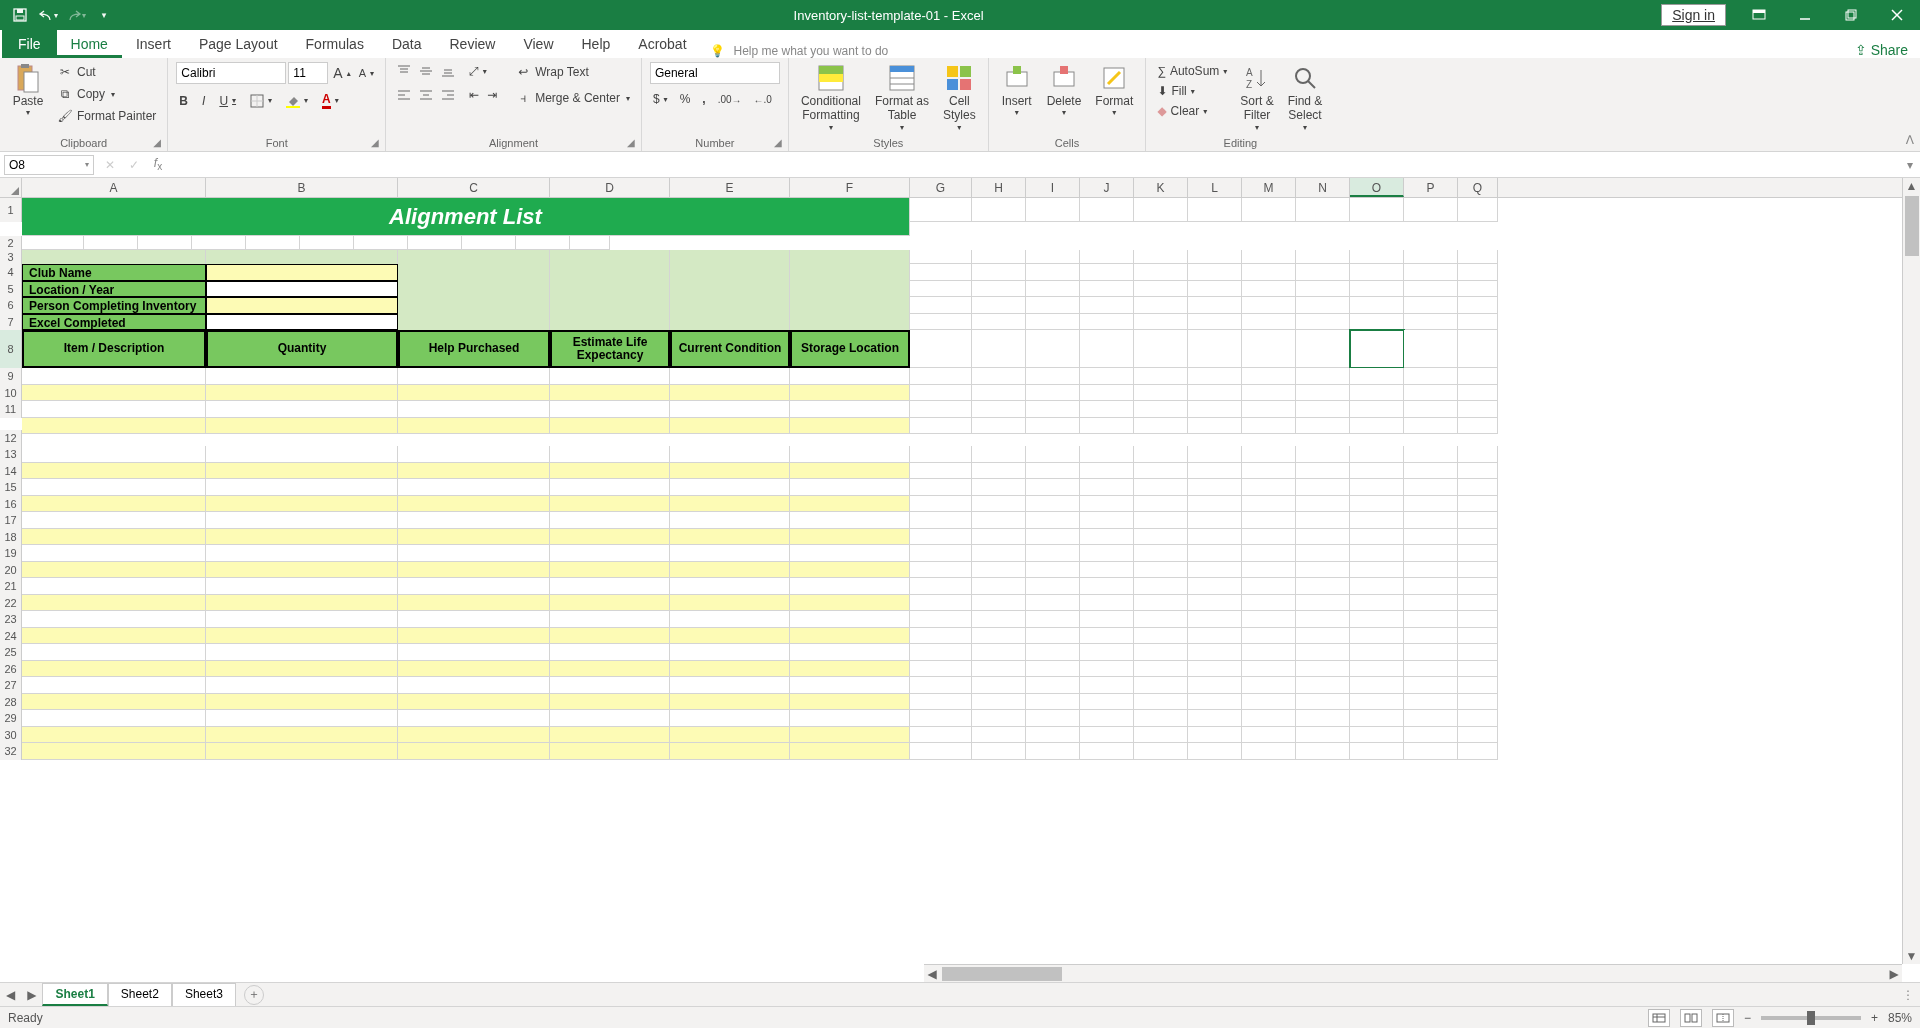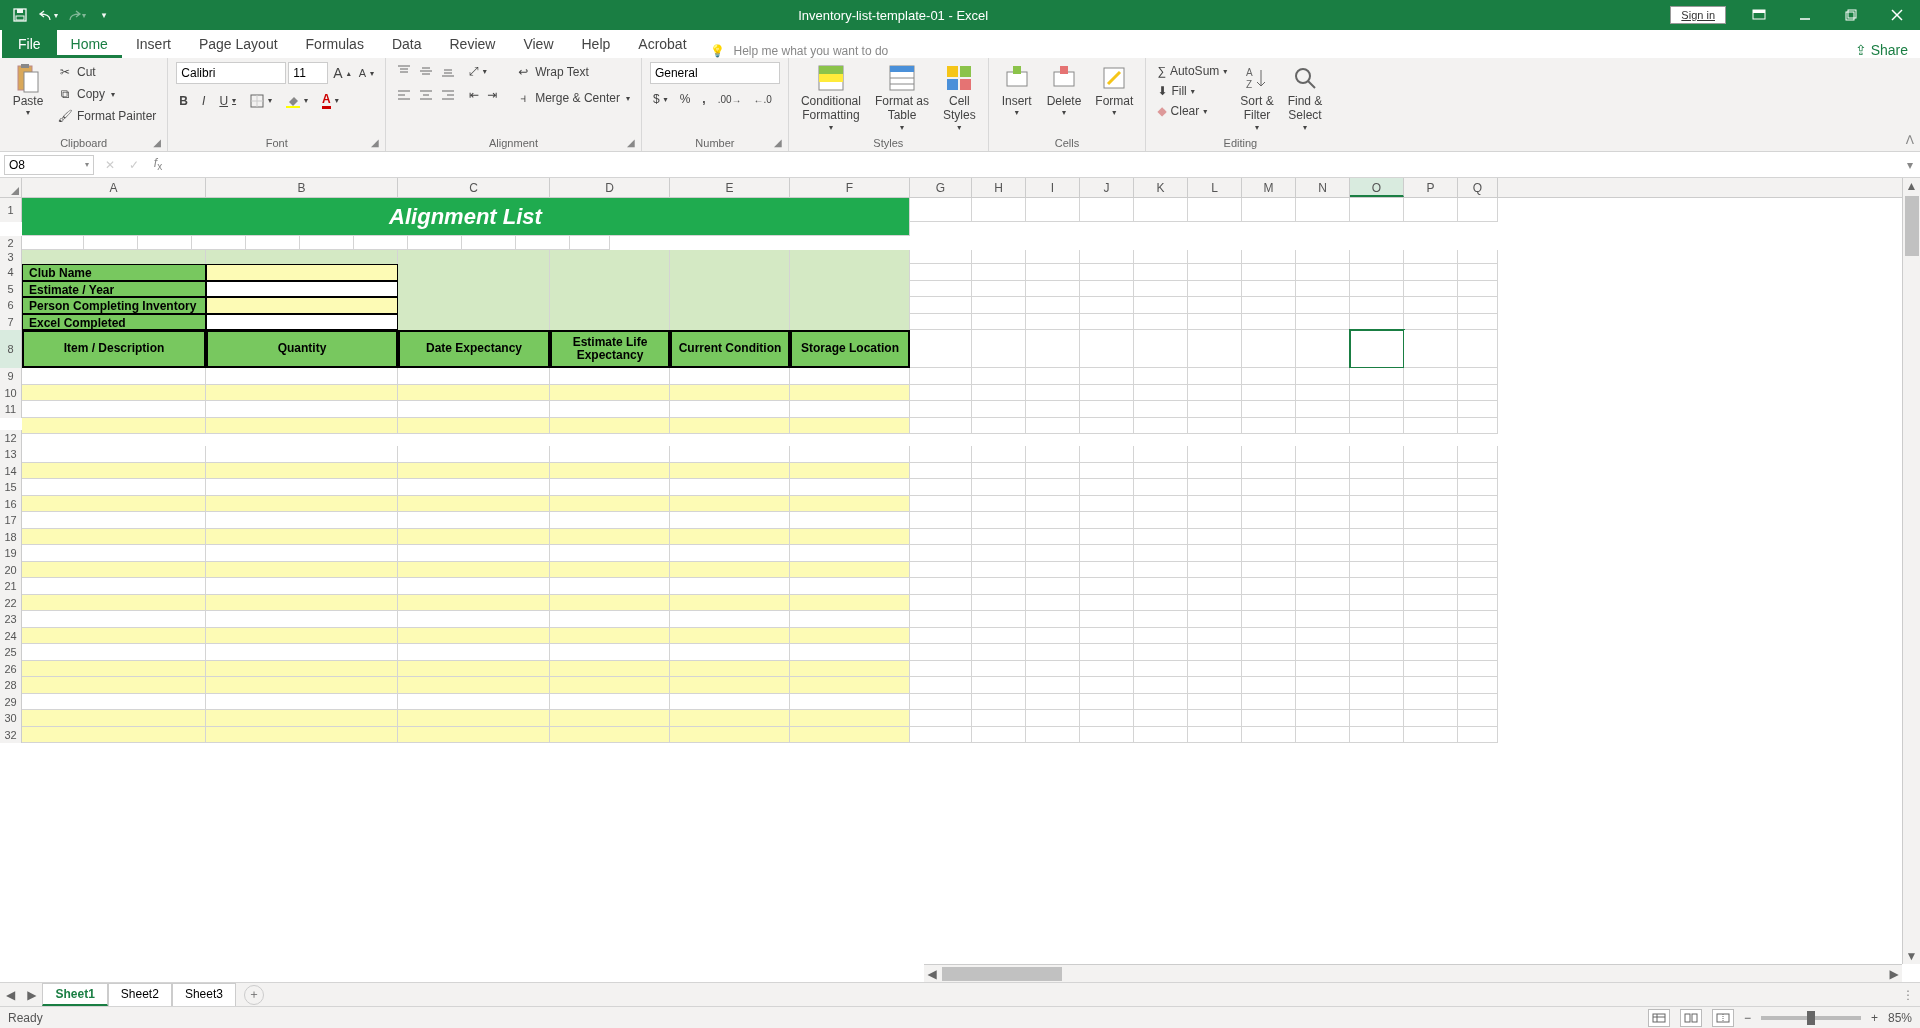--- a/index.html
+++ b/index.html
@@ -5,21 +5,21 @@
 * { box-sizing: border-box; margin: 0; padding: 0; font-family: "Segoe UI", Arial, sans-serif; }
 body { background: #fff; overflow: hidden; width: 1920px; height: 1028px; font-size: 12px; }
 
 
 .titlebar { background: #1a7e43; height: 30px; display: flex; align-items: center; color: #fff; }
 .titlebar .qat { display: flex; align-items: center; gap: 4px; padding-left: 8px; }
 .titlebar .qat .btn { width: 24px; height: 24px; display: flex; align-items: center; justify-content: center; cursor: pointer; opacity: .95; }
 .titlebar .qat .btn.disabled { opacity: .45; }
 .titlebar .title { flex: 1; text-align: center; font-size: 13px; }
 .titlebar .win-btns { display: flex; align-items: center; }
-.titlebar .signin { background: #fff; color: #333; padding: 2px 10px; font-size: 11px; margin-right: 10px; border: 1px solid #999; text-decoration: underline; }
+.titlebar .signin { background: #fff; color: #333; padding: 2px 10px; font-size: 14px; margin-right: 10px; border: 1px solid #999; text-decoration: underline; }
 .titlebar .win-btn { width: 46px; height: 30px; display: flex; align-items: center; justify-content: center; cursor: pointer; }
 
 
 .tabs { background: #fff; height: 28px; display: flex; align-items: flex-end; padding-left: 2px; }
 .tab { padding: 6px 14px; font-size: 14px; color: #444; cursor: pointer; }
 .tab.file { background: #1a7e43; color: #fff; padding: 6px 16px; }
 .tab.active { color: #1a7e43; border-bottom: 3px solid #1a7e43; padding-bottom: 3px; }
 .tellme { display: flex; align-items: center; gap:8px; color: #888; margin-left: 10px; }
 .share { margin-left:auto; margin-right:12px; color:#1a7e43; font-size:14px; display:flex; align-items:center; gap:4px;}
 
@@ -550,21 +550,21 @@
         <div class="cell" style="width: 54px; height: 16.5px;"></div>
         <div class="cell" style="width: 54px; height: 16.5px;"></div>
         <div class="cell" style="width: 54px; height: 16.5px;"></div>
         <div class="cell" style="width: 54px; height: 16.5px;"></div>
         <div class="cell" style="width: 54px; height: 16.5px;"></div>
         <div class="cell" style="width: 54px; height: 16.5px;"></div>
         <div class="cell" style="width: 40px; height: 16.5px;"></div>
       </div>
       <div class="gridrow">
         <div class="rowhdr" style="height: 16.5px; line-height: 16.5px;">5</div>
-        <div class="cell lbl-cell" style="width: 184px; height: 16.5px;">Estimate / Year</div>
+        <div class="cell lbl-cell" style="width: 184px; height: 16.5px;">Location / Year</div>
         <div class="cell inp-white" style="width: 192px; height: 16.5px;"></div>
         <div class="cell pale-green" style="width: 152px; height: 16.5px;"></div>
         <div class="cell pale-green" style="width: 120px; height: 16.5px;"></div>
         <div class="cell pale-green" style="width: 120px; height: 16.5px;"></div>
         <div class="cell pale-green" style="width: 120px; height: 16.5px;"></div>
         <div class="cell" style="width: 62px; height: 16.5px;"></div>
         <div class="cell" style="width: 54px; height: 16.5px;"></div>
         <div class="cell" style="width: 54px; height: 16.5px;"></div>
         <div class="cell" style="width: 54px; height: 16.5px;"></div>
         <div class="cell" style="width: 54px; height: 16.5px;"></div>
@@ -612,21 +612,21 @@
         <div class="cell" style="width: 54px; height: 16.5px;"></div>
         <div class="cell" style="width: 54px; height: 16.5px;"></div>
         <div class="cell" style="width: 54px; height: 16.5px;"></div>
         <div class="cell" style="width: 54px; height: 16.5px;"></div>
         <div class="cell" style="width: 40px; height: 16.5px;"></div>
       </div>
       <div class="gridrow">
         <div class="rowhdr active" style="height: 38px; line-height: 38px;">8</div>
         <div class="cell th-green" style="width: 184px; height: 38px; line-height: 1.1;">Item / Description</div>
         <div class="cell th-green" style="width: 192px; height: 38px; line-height: 1.1;">Quantity</div>
-        <div class="cell th-green" style="width: 152px; height: 38px; line-height: 1.1;">Date Expectancy</div>
+        <div class="cell th-green" style="width: 152px; height: 38px; line-height: 1.1;">Help Purchased</div>
         <div class="cell th-green" style="width: 120px; height: 38px; line-height: 1.1;">Estimate Life Expectancy</div>
         <div class="cell th-green" style="width: 120px; height: 38px; line-height: 1.1;">Current Condition</div>
         <div class="cell th-green" style="width: 120px; height: 38px; line-height: 1.1;">Storage Location</div>
         <div class="cell" style="width: 62px; height: 38px;"></div>
         <div class="cell" style="width: 54px; height: 38px;"></div>
         <div class="cell" style="width: 54px; height: 38px;"></div>
         <div class="cell" style="width: 54px; height: 38px;"></div>
         <div class="cell" style="width: 54px; height: 38px;"></div>
         <div class="cell" style="width: 54px; height: 38px;"></div>
         <div class="cell" style="width: 54px; height: 38px;"></div>
@@ -989,20 +989,40 @@
         <div class="cell" style="width: 54px; height: 16.5px;"></div>
         <div class="cell" style="width: 54px; height: 16.5px;"></div>
         <div class="cell" style="width: 54px; height: 16.5px;"></div>
         <div class="cell" style="width: 54px; height: 16.5px;"></div>
         <div class="cell" style="width: 54px; height: 16.5px;"></div>
         <div class="cell" style="width: 54px; height: 16.5px;"></div>
         <div class="cell" style="width: 54px; height: 16.5px;"></div>
         <div class="cell" style="width: 40px; height: 16.5px;"></div>
       </div>
       <div class="gridrow">
+        <div class="rowhdr" style="height: 16.5px; line-height: 16.5px;">27</div>
+        <div class="cell" style="width: 184px; height: 16.5px;"></div>
+        <div class="cell" style="width: 192px; height: 16.5px;"></div>
+        <div class="cell" style="width: 152px; height: 16.5px;"></div>
+        <div class="cell" style="width: 120px; height: 16.5px;"></div>
+        <div class="cell" style="width: 120px; height: 16.5px;"></div>
+        <div class="cell" style="width: 120px; height: 16.5px;"></div>
+        <div class="cell" style="width: 62px; height: 16.5px;"></div>
+        <div class="cell" style="width: 54px; height: 16.5px;"></div>
+        <div class="cell" style="width: 54px; height: 16.5px;"></div>
+        <div class="cell" style="width: 54px; height: 16.5px;"></div>
+        <div class="cell" style="width: 54px; height: 16.5px;"></div>
+        <div class="cell" style="width: 54px; height: 16.5px;"></div>
+        <div class="cell" style="width: 54px; height: 16.5px;"></div>
+        <div class="cell" style="width: 54px; height: 16.5px;"></div>
+        <div class="cell" style="width: 54px; height: 16.5px;"></div>
+        <div class="cell" style="width: 54px; height: 16.5px;"></div>
+        <div class="cell" style="width: 40px; height: 16.5px;"></div>
+      </div>
+      <div class="gridrow">
         <div class="rowhdr" style="height: 16.5px; line-height: 16.5px;">28</div>
         <div class="cell striped-y" style="width: 184px; height: 16.5px;"></div>
         <div class="cell striped-y" style="width: 192px; height: 16.5px;"></div>
         <div class="cell striped-y" style="width: 152px; height: 16.5px;"></div>
         <div class="cell striped-y" style="width: 120px; height: 16.5px;"></div>
         <div class="cell striped-y" style="width: 120px; height: 16.5px;"></div>
         <div class="cell striped-y" style="width: 120px; height: 16.5px;"></div>
         <div class="cell" style="width: 62px; height: 16.5px;"></div>
         <div class="cell" style="width: 54px; height: 16.5px;"></div>
         <div class="cell" style="width: 54px; height: 16.5px;"></div>

